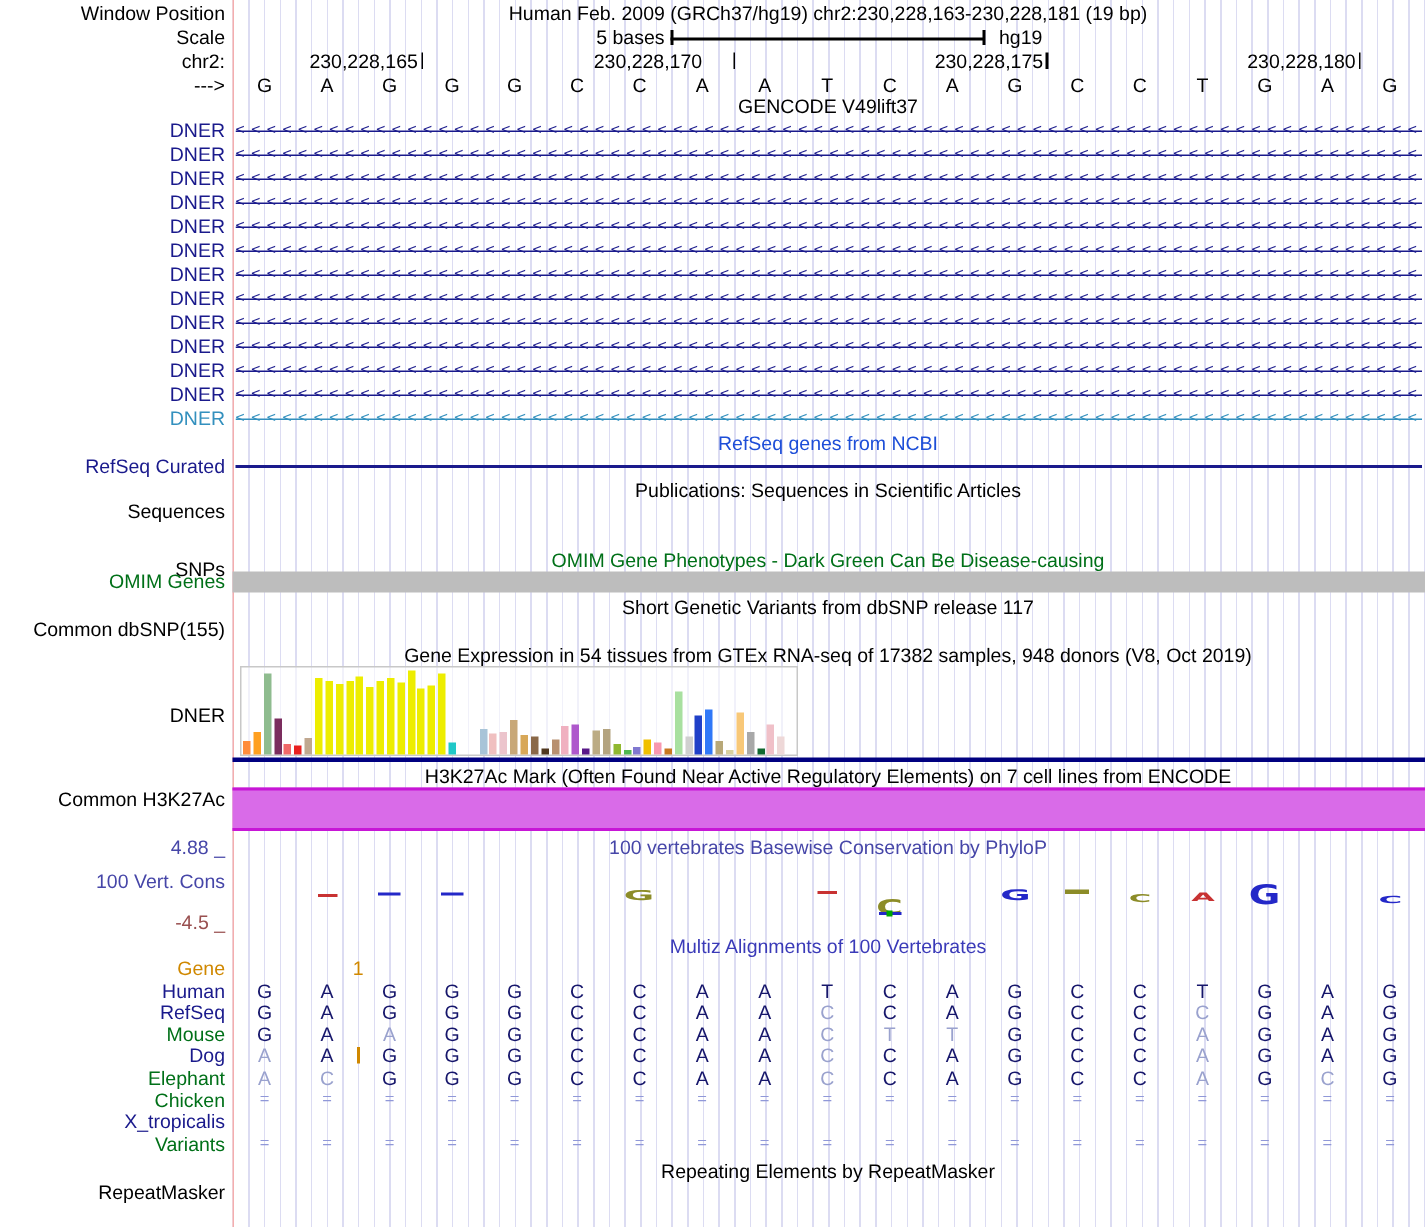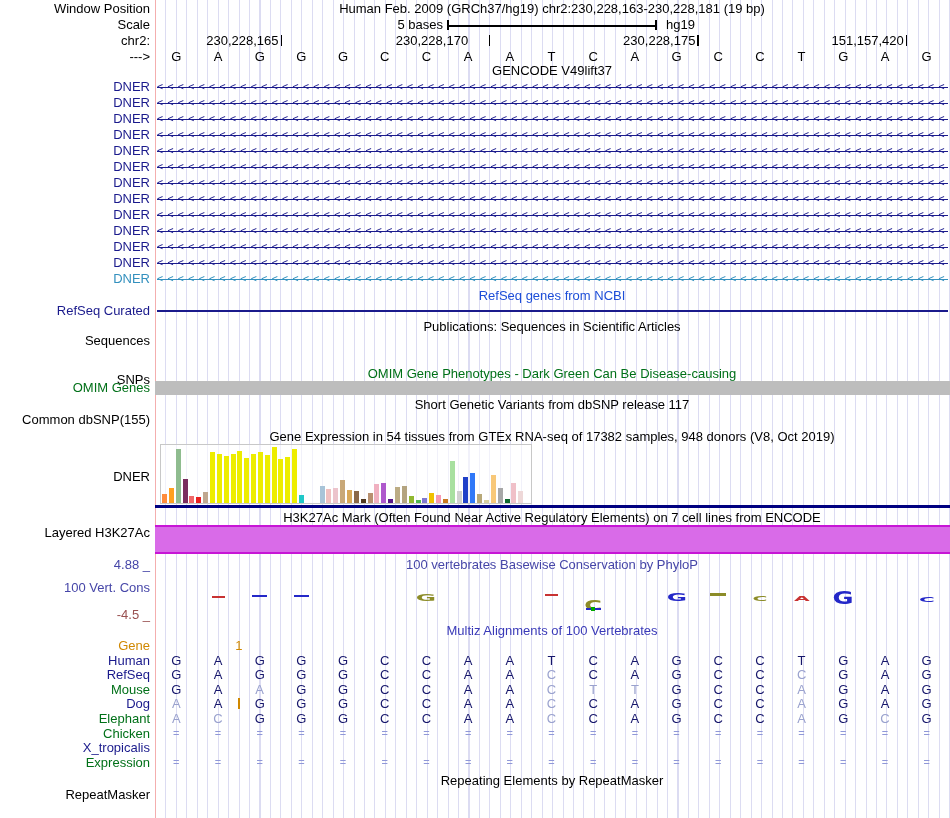--- a/index.html
+++ b/index.html
@@ -98,21 +98,21 @@
       <div class="lbl" style="top: 1px; color: rgb(0, 0, 0);">Window Position</div>
       <div class="lbl" style="top: 17px; color: rgb(0, 0, 0);">Scale</div>
       <div class="lbl" style="top: 33px; color: rgb(0, 0, 0);">chr2:</div>
       <div class="lbl" style="top: 49px; color: rgb(0, 0, 0);">---&gt;</div>
       <div class="lbl" style="top: 303px; color: rgb(26, 26, 140);">RefSeq Curated</div>
       <div class="lbl" style="top: 333px; color: rgb(0, 0, 0);">Sequences</div>
       <div class="lbl" style="top: 348px; color: rgb(0, 0, 0); margin-top: 24px;">SNPs</div>
       <div class="lbl" style="top: 380px; color: rgb(0, 112, 24);">OMIM Genes</div>
       <div class="lbl" style="top: 412px; color: rgb(0, 0, 0);">Common dbSNP(155)</div>
       <div class="lbl" style="top: 469px; color: rgb(0, 0, 0);">DNER</div>
-      <div class="lbl" style="top: 525px; color: rgb(0, 0, 0);">Layered H3K27Ac</div>
+      <div class="lbl" style="top: 525px; color: rgb(0, 0, 0);">Common H3K27Ac</div>
       <div class="lbl" style="top: 557px; color: rgb(70, 70, 168);">4.88 _</div>
       <div class="lbl" style="top: 580px; color: rgb(70, 70, 168);">100 Vert. Cons</div>
       <div class="lbl" style="top: 607px; color: rgb(153, 80, 80);">-4.5 _</div>
       <div class="lbl" style="top: 787px; color: rgb(0, 0, 0);">RepeatMasker</div>
     </div>
   <div id="titles">
       <div class="ttl" style="top: 1px; color: rgb(0, 0, 0);">Human Feb. 2009 (GRCh37/hg19)   chr2:230,228,163-230,228,181 (19 bp)</div>
       <div class="ttl" style="top: 63px; color: rgb(0, 0, 0);">GENCODE V49lift37</div>
       <div class="ttl" style="top: 288px; color: #1d4ed8;">RefSeq genes from NCBI</div>
       <div class="ttl" style="top: 319px; color: rgb(0, 0, 0);">Publications: Sequences in Scientific Articles</div>
@@ -124,21 +124,21 @@
       <div class="ttl" style="top: 623px; color: rgb(58, 58, 184);">Multiz Alignments of 100 Vertebrates</div>
       <div class="ttl" style="top: 773px; color: rgb(0, 0, 0);">Repeating Elements by RepeatMasker</div>
     </div>
   <div id="chromticks">
       <div class="abs" style="left: 168.553px; top: 33px; width: 110px; text-align: right;">230,228,165</div>
       <div class="abs" style="left: 280.553px; top: 35px; width: 1.5px; height: 11px; background: rgb(0, 0, 0);"></div>
       <div class="abs" style="left: 376.974px; top: 33px; width: 110px; text-align: center;">230,228,170</div>
       <div class="abs" style="left: 488.974px; top: 35px; width: 1.5px; height: 11px; background: rgb(0, 0, 0);"></div>
       <div class="abs" style="left: 585.395px; top: 33px; width: 110px; text-align: right;">230,228,175</div>
       <div class="abs" style="left: 697.395px; top: 35px; width: 1.5px; height: 11px; background: rgb(0, 0, 0);"></div>
-      <div class="abs" style="left: 793.816px; top: 33px; width: 110px; text-align: right;">151,157,420</div>
+      <div class="abs" style="left: 793.816px; top: 33px; width: 110px; text-align: right;">230,228,180</div>
       <div class="abs" style="left: 905.816px; top: 35px; width: 1.5px; height: 11px; background: rgb(0, 0, 0);"></div>
     </div>
   <div id="baserow">
       <div class="basech" style="left: 155.5px; width: 41.6842px; top: 49px;">G</div>
       <div class="basech" style="left: 197.184px; width: 41.6842px; top: 49px;">A</div>
       <div class="basech" style="left: 238.868px; width: 41.6842px; top: 49px;">G</div>
       <div class="basech" style="left: 280.553px; width: 41.6842px; top: 49px;">G</div>
       <div class="basech" style="left: 322.237px; width: 41.6842px; top: 49px;">G</div>
       <div class="basech" style="left: 363.921px; width: 41.6842px; top: 49px;">C</div>
       <div class="basech" style="left: 405.605px; width: 41.6842px; top: 49px;">C</div>
@@ -317,21 +317,21 @@
       <div class="alnch eq" style="left: 572.342px; width: 41.6842px; top: 726px;">=</div>
       <div class="alnch eq" style="left: 614.026px; width: 41.6842px; top: 726px;">=</div>
       <div class="alnch eq" style="left: 655.711px; width: 41.6842px; top: 726px;">=</div>
       <div class="alnch eq" style="left: 697.395px; width: 41.6842px; top: 726px;">=</div>
       <div class="alnch eq" style="left: 739.079px; width: 41.6842px; top: 726px;">=</div>
       <div class="alnch eq" style="left: 780.763px; width: 41.6842px; top: 726px;">=</div>
       <div class="alnch eq" style="left: 822.447px; width: 41.6842px; top: 726px;">=</div>
       <div class="alnch eq" style="left: 864.132px; width: 41.6842px; top: 726px;">=</div>
       <div class="alnch eq" style="left: 905.816px; width: 41.6842px; top: 726px;">=</div>
       <div class="lbl" style="top: 740px; color: rgb(26, 26, 140);">X_tropicalis</div>
-      <div class="lbl" style="top: 755px; color: rgb(0, 112, 24);">Expression</div>
+      <div class="lbl" style="top: 755px; color: rgb(0, 112, 24);">Variants</div>
       <div class="alnch eq" style="left: 155.5px; width: 41.6842px; top: 755px;">=</div>
       <div class="alnch eq" style="left: 197.184px; width: 41.6842px; top: 755px;">=</div>
       <div class="alnch eq" style="left: 238.868px; width: 41.6842px; top: 755px;">=</div>
       <div class="alnch eq" style="left: 280.553px; width: 41.6842px; top: 755px;">=</div>
       <div class="alnch eq" style="left: 322.237px; width: 41.6842px; top: 755px;">=</div>
       <div class="alnch eq" style="left: 363.921px; width: 41.6842px; top: 755px;">=</div>
       <div class="alnch eq" style="left: 405.605px; width: 41.6842px; top: 755px;">=</div>
       <div class="alnch eq" style="left: 447.289px; width: 41.6842px; top: 755px;">=</div>
       <div class="alnch eq" style="left: 488.974px; width: 41.6842px; top: 755px;">=</div>
       <div class="alnch eq" style="left: 530.658px; width: 41.6842px; top: 755px;">=</div>

